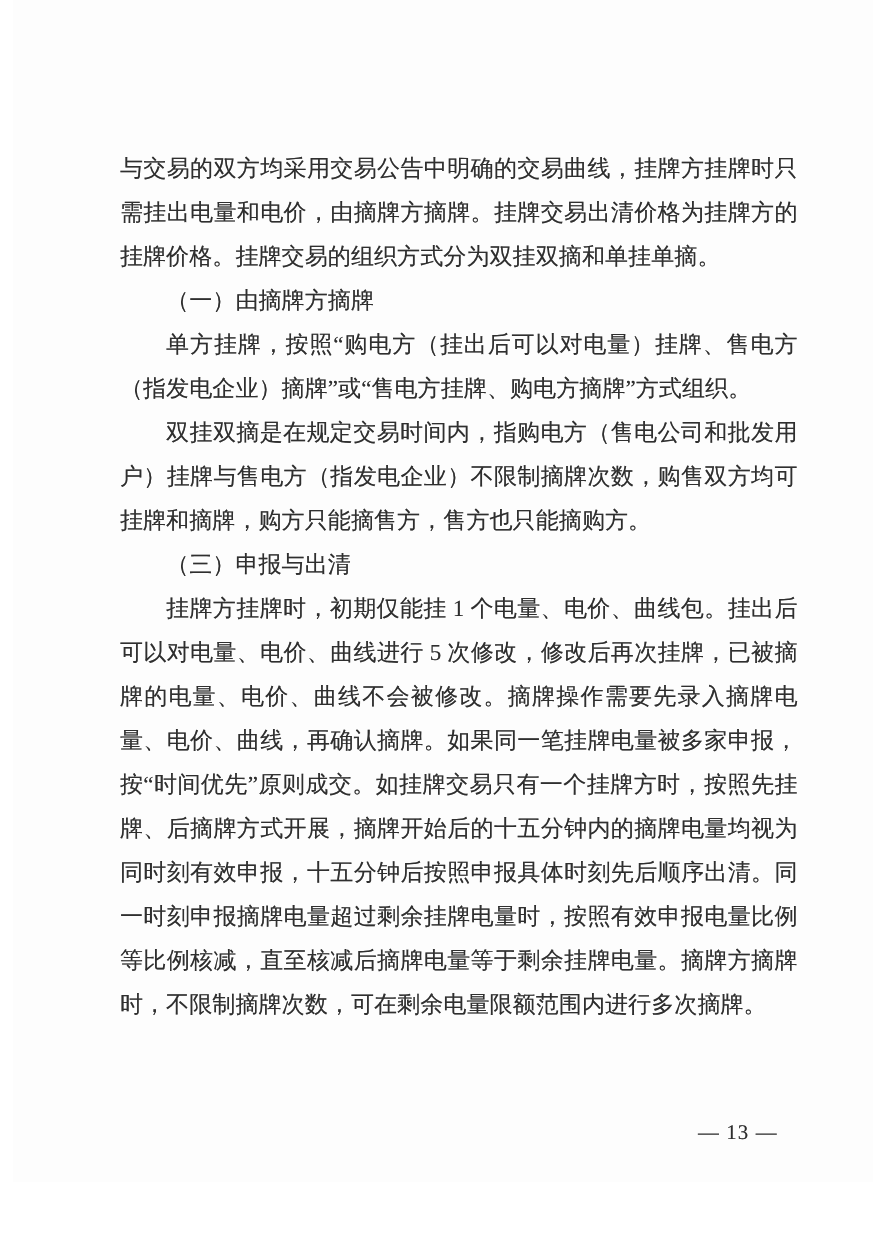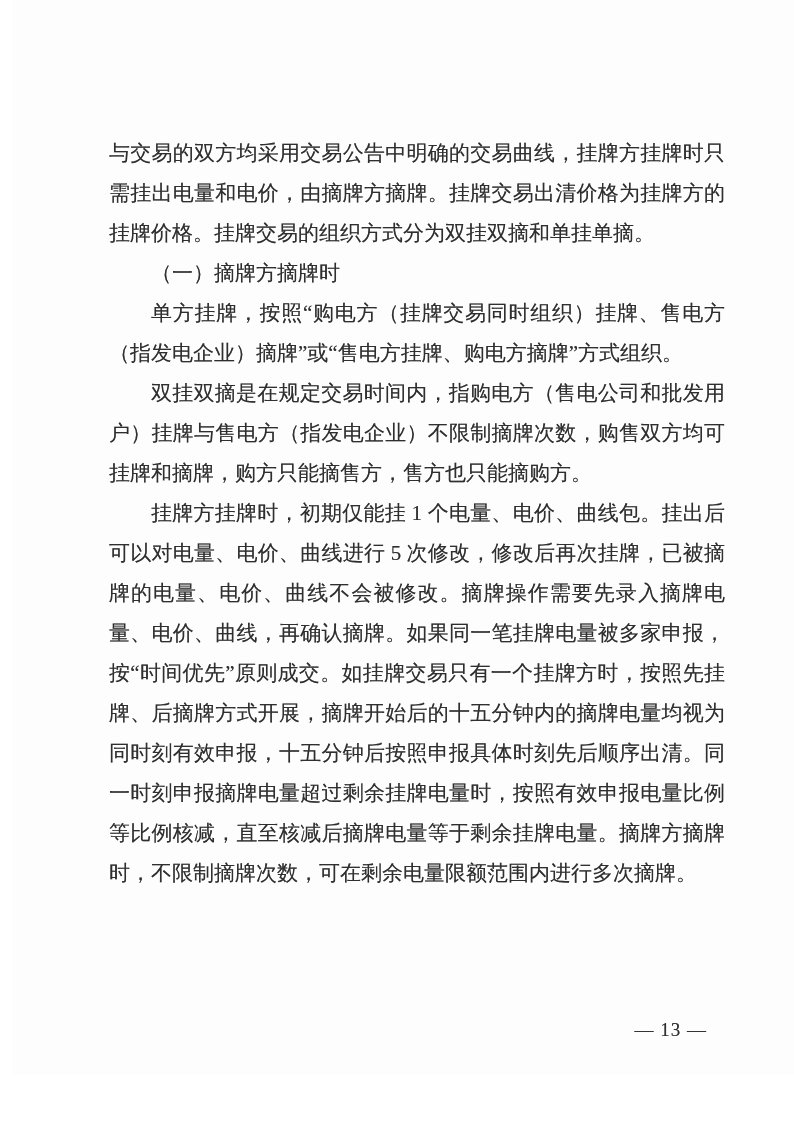--- a/index.html
+++ b/index.html
@@ -46,20 +46,21 @@
     color: #2f2f2f;
     text-shadow: 0 0 0.5px rgba(40,40,40,0.5);
   }
 </style>
 </head>
 <body>
 
 <div class="page">
   <div class="content">
     <p class="para no-indent">与交易的双方均采用交易公告中明确的交易曲线，挂牌方挂牌时只需挂出电量和电价，由摘牌方摘牌。挂牌交易出清价格为挂牌方的挂牌价格。挂牌交易的组织方式分为双挂双摘和单挂单摘。</p>
-    <p class="para">（一）摘牌方摘牌时</p>
-    <p class="para">单方挂牌，按照“购电方（挂牌交易同时组织）挂牌、售电方（指发电企业）摘牌”或“售电方挂牌、购电方摘牌”方式组织。</p>
+    <p class="para">（一）由摘牌方摘牌</p>
+    <p class="para">单方挂牌，按照“购电方（挂出后可以对电量）挂牌、售电方（指发电企业）摘牌”或“售电方挂牌、购电方摘牌”方式组织。</p>
     <p class="para">双挂双摘是在规定交易时间内，指购电方（售电公司和批发用户）挂牌与售电方（指发电企业）不限制摘牌次数，购售双方均可挂牌和摘牌，购方只能摘售方，售方也只能摘购方。</p>
+    <p class="para">（三）申报与出清</p>
     <p class="para">挂牌方挂牌时，初期仅能挂 1 个电量、电价、曲线包。挂出后可以对电量、电价、曲线进行 5 次修改，修改后再次挂牌，已被摘牌的电量、电价、曲线不会被修改。摘牌操作需要先录入摘牌电量、电价、曲线，再确认摘牌。如果同一笔挂牌电量被多家申报，按“时间优先”原则成交。如挂牌交易只有一个挂牌方时，按照先挂牌、后摘牌方式开展，摘牌开始后的十五分钟内的摘牌电量均视为同时刻有效申报，十五分钟后按照申报具体时刻先后顺序出清。同一时刻申报摘牌电量超过剩余挂牌电量时，按照有效申报电量比例等比例核减，直至核减后摘牌电量等于剩余挂牌电量。摘牌方摘牌时，不限制摘牌次数，可在剩余电量限额范围内进行多次摘牌。</p>
   </div>
 
   <div class="footer-pagenum">— 13 —</div>
 </div>
 
 </body></html>

